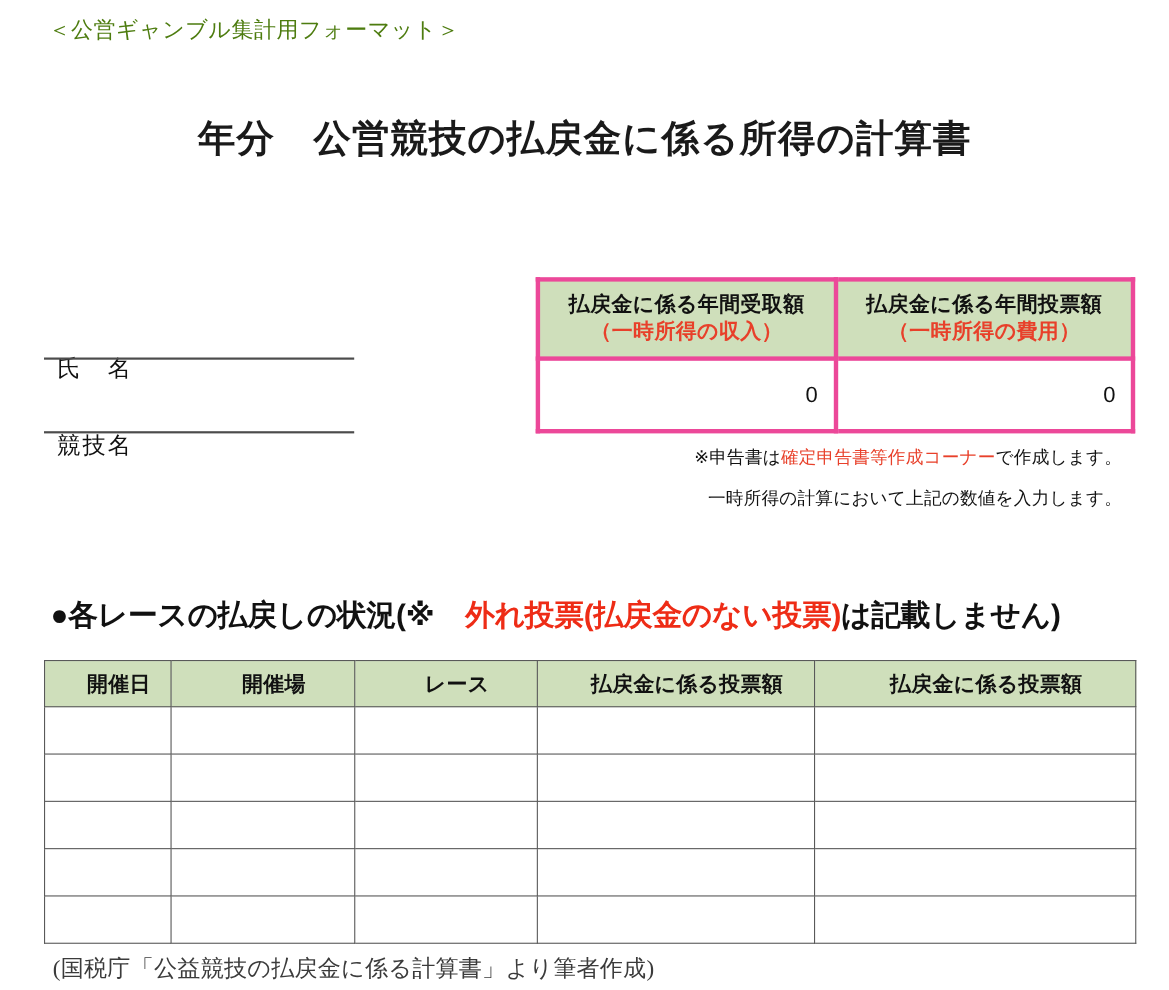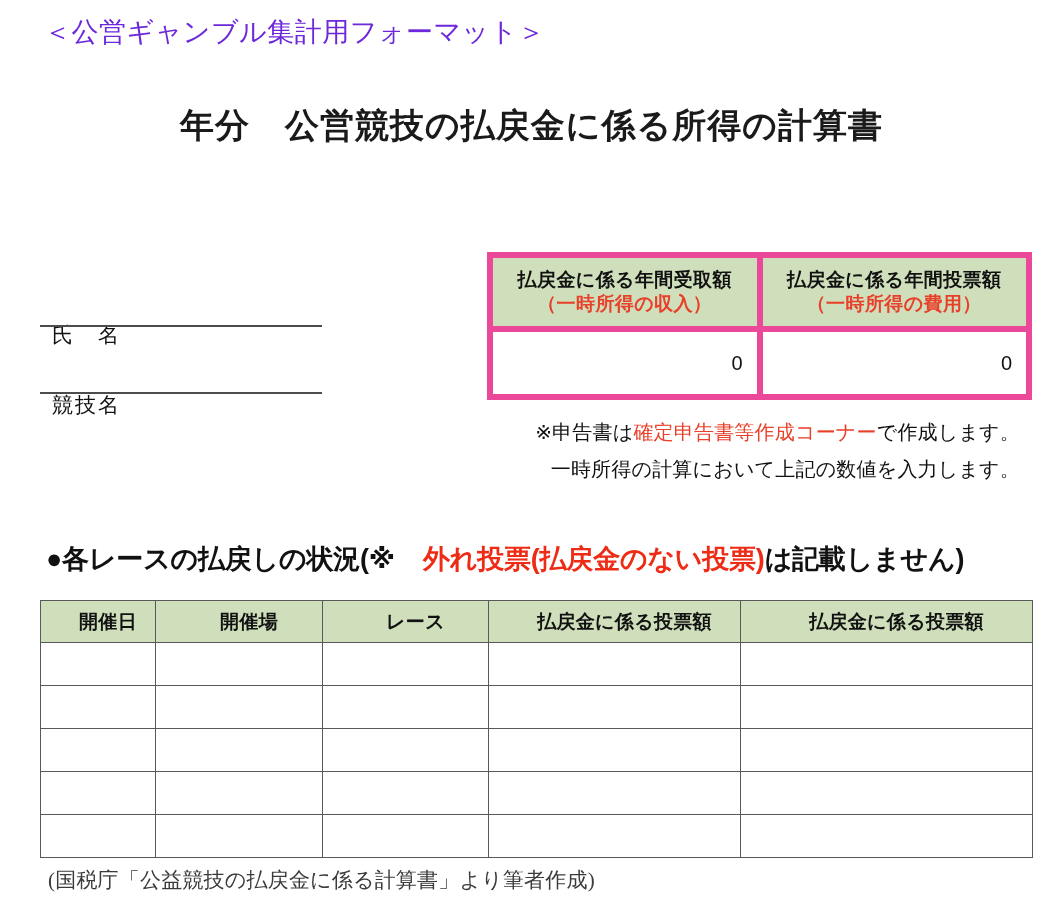--- a/index.html
+++ b/index.html
@@ -16,23 +16,23 @@
     overflow: hidden;
   }
 
   .abs { position: absolute; }
 
   
   #format-tag {
     left: 44px;
     top: 14px;
     font-family: "Liberation Serif", "DejaVu Serif", serif;
-    font-size: 27px;
+    font-size: 20px;
     letter-spacing: 0.5px;
-    color: #6d28d9;
+    color: #4d7c0f;
     white-space: nowrap;
   }
 
   
   #doc-title {
     left: 0;
     top: 103px;
     width: 1063px;
     text-align: center;
     font-size: 34px;
@@ -66,21 +66,21 @@
   
   #summary-table {
     left: 487px;
     top: 252px;
     width: 545px;
     border-collapse: collapse;
     table-layout: fixed;
   }
   #summary-table td,
   #summary-table th {
-    border: 6px solid #ec4899;
+    border: 4px solid #ec4899;
     padding: 0;
     margin: 0;
   }
   #summary-table th {
     background: #cfdfbb;
     height: 68px;
     vertical-align: middle;
     font-weight: bold;
   }
   #summary-table .hd-main {
@@ -106,25 +106,24 @@
     vertical-align: middle;
     padding-right: 14px;
     font-size: 20px;
     color: #111111;
   }
 
   
   .note-line {
     right: 43px;
     text-align: right;
-    font-size: 20px;
+    font-size: 16px;
     letter-spacing: 0.2px;
     color: #111111;
     white-space: nowrap;
-    margin-top: 13px;
   }
   #note-line-1 { top: 406px; }
   #note-line-2 { top: 443px; }
   .note-em { color: #e8402a; }
 
   
   #section-heading {
     left: 46px;
     top: 541px;
     font-size: 27px;

